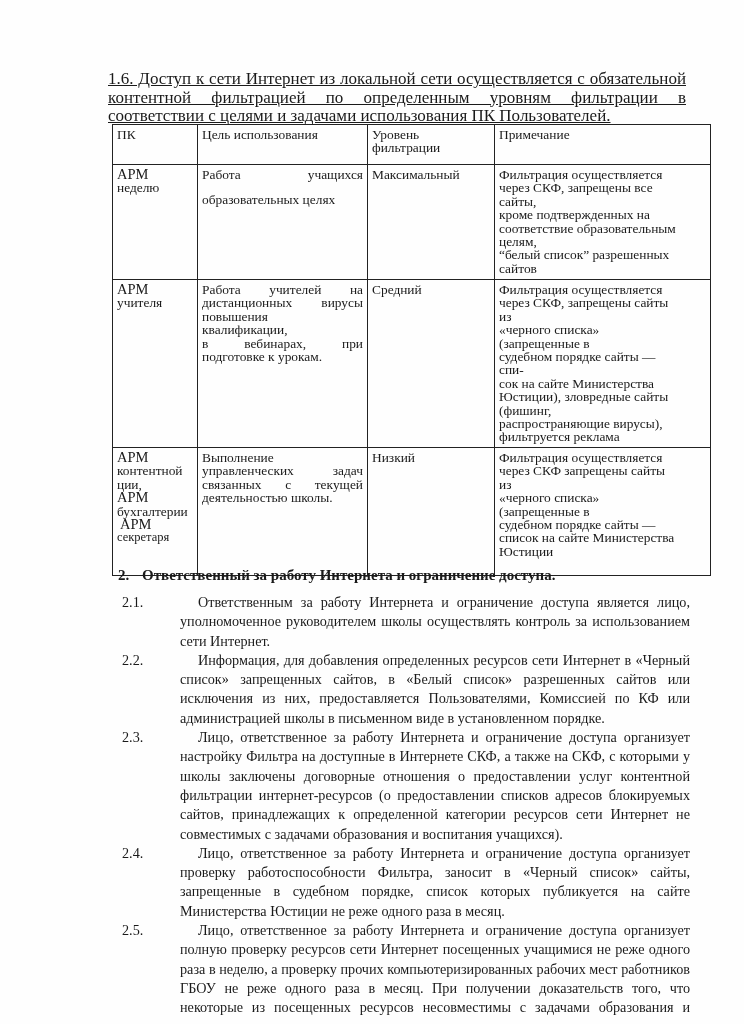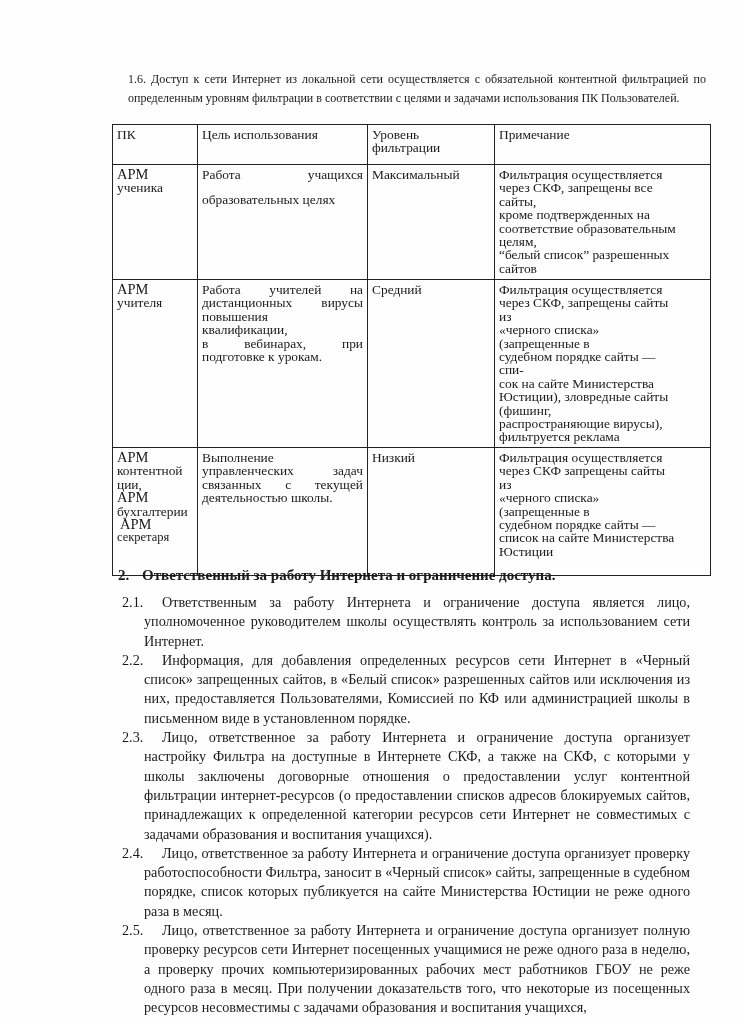--- a/index.html
+++ b/index.html
@@ -4,23 +4,24 @@
 <style>
   html, body { margin: 0; padding: 0; background: #ffffff; }
   body {
     width: 744px; height: 1024px; position: relative; overflow: hidden;
     font-family: "Liberation Serif", "DejaVu Serif", serif;
     color: #1a1a1a;
   }
   .page { position: absolute; left: 0; top: 0; width: 744px; height: 1024px; background: #fefefe; }
 
   .intro {
-    position: absolute; left: 128px; top: 70px; width: 578px;
-    font-size: 12px; line-height: 18.5px; text-align: justify;
+    position: absolute; left: 108px; top: 70px; width: 578px;
+    font-size: 17px; line-height: 18.5px; text-align: justify;
     text-align-last: left;
+    text-decoration: underline;
   }
 
   table.filter {
     position: absolute; left: 112px; top: 124px;
     width: 598px; border-collapse: collapse; table-layout: fixed;
     font-size: 13.4px; line-height: 13.4px;
   }
   table.filter td {
     border: 1.3px solid #222; vertical-align: top;
     padding: 3px 4px 2px 4px;
@@ -46,21 +47,21 @@
   .section .num { display: inline-block; width: 24px; }
 
   .items { position: absolute; left: 122px; top: 593px; width: 568px; }
   .item {
     position: relative; font-size: 14.2px; line-height: 19.3px;
     padding-left: 22px; text-align: justify; margin-bottom: 0;
   }
   .item .num {
     position: absolute; left: 0; top: 0; width: 40px;
   }
-  .item .body { display: block; text-indent: 18px; }
+  .item .body { display: block; text-indent: 18px; margin-left: 36px; }
 </style>
 </head>
 <body>
 
 <div class="page">
 
   <p class="intro" style="margin:0;">1.6. Доступ к сети Интернет из локальной сети осуществляется с обязательной контентной фильтрацией по определенным уровням фильтрации в соответствии с целями и задачами использования ПК Пользователей.</p>
 
   <table class="filter">
     <colgroup>
@@ -73,21 +74,21 @@
         <tr class="hdr">
       <td>ПК</td>
       <td>Цель использования</td>
       <td>Уровень фильтрации</td>
       <td>Примечание</td>
     </tr>
 
     <tr class="r1">
       <td>
         <span class="cell-line pk-big">АРМ</span>
-        <span class="cell-line">ученика</span>
+        <span class="cell-line">неделю</span>
       </td>
       <td>
         <span class="cell-line cell-justify">Работа учащихся</span>
         <span class="gap"></span>
         <span class="cell-line">образовательных целях</span>
       </td>
       <td>Максимальный</td>
       <td class="note">
         <span class="cell-line">Фильтрация осуществляется</span>
         <span class="cell-line">через СКФ, запрещены все</span>

